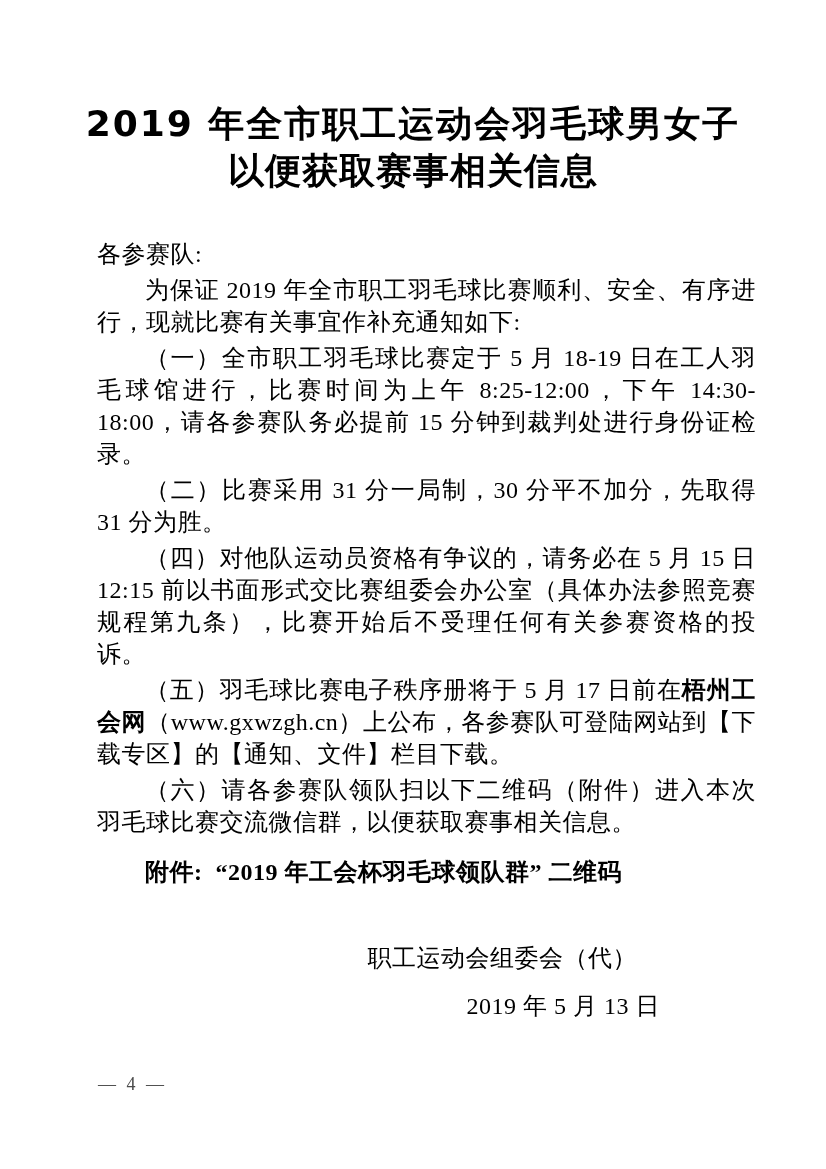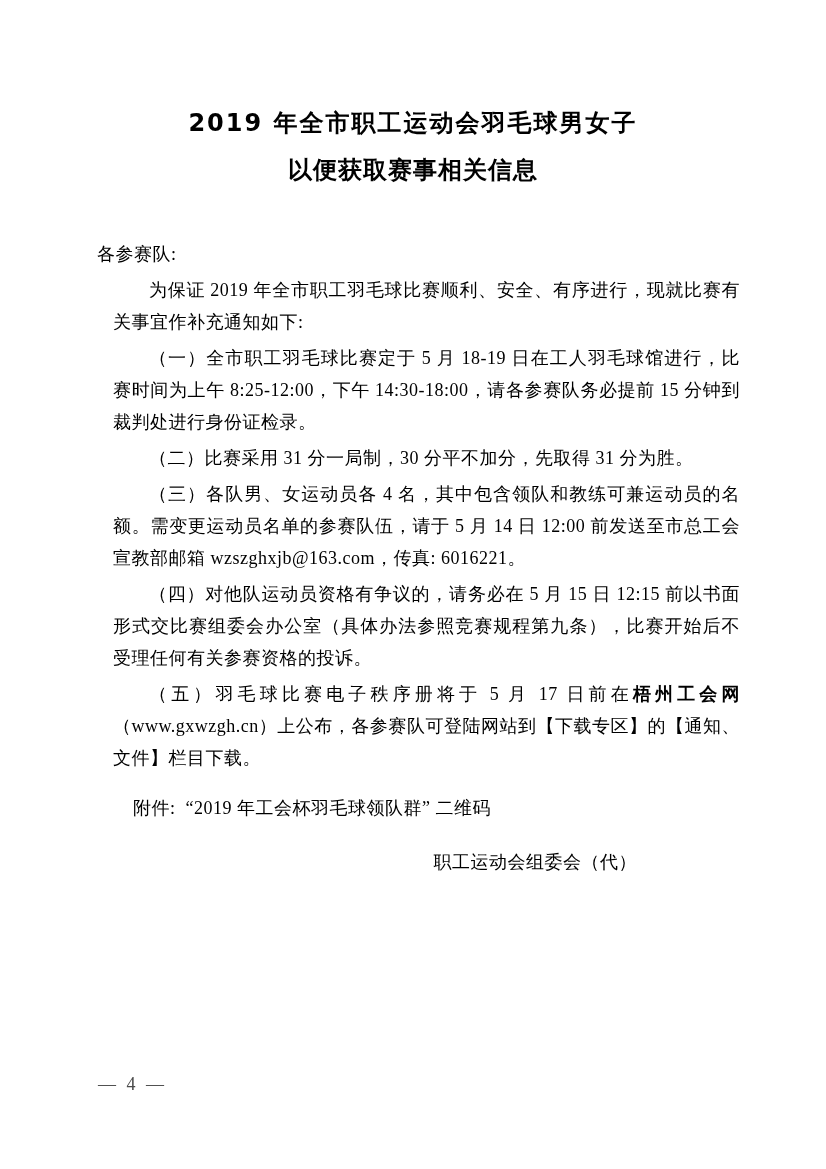--- a/index.html
+++ b/index.html
@@ -18,48 +18,49 @@
   .page {
     position: absolute;
     inset: 0;
     background: #ffffff;
   }
   .doc-title {
     margin: 100px 0 0 0;
     text-align: center;
     font-family: "DejaVu Sans", "Liberation Sans", sans-serif;
     font-weight: bold;
-    font-size: 24px;
+    font-size: 36px;
     line-height: 47px;
     color: #000000;
   }
   .doc-title .t1 { letter-spacing: 2px; display: block; }
   .doc-title .t2 { letter-spacing: 1px; display: block; }
   .content {
     margin: 44px 70px 0 97px;
-    font-size: 18px;
+    font-size: 24px;
     line-height: 32px;
     text-align: justify;
     letter-spacing: 0.5px;
   }
   .salutation {
     margin: 0 0 4px 0;
   }
   p.para {
-    margin: 4px 16px;
+    margin: 4px 0;
     text-indent: 2em;
   }
   p.attachment {
     margin: 18px 0;
     text-indent: 2em;
     white-space: pre-wrap;
+    font-weight: bold;
   }
   .bold-seg { font-weight: bold; }
   .signature-line {
-    margin-top: 22px;
+    margin-top: 54px;
     text-align: right;
     padding-right: 119px;
   }
   .date-line {
     margin-top: 16px;
     text-align: right;
     padding-right: 96px;
   }
   .footer-page-number {
     position: absolute;
@@ -84,29 +85,30 @@
   <div class="content">
 
     <p class="salutation">各参赛队:</p>
 
     <p class="para">为保证 2019 年全市职工羽毛球比赛顺利、安全、有序进行，现就比赛有关事宜作补充通知如下:</p>
 
     <p class="para">（一）全市职工羽毛球比赛定于 5 月 18-19 日在工人羽毛球馆进行，比赛时间为上午 8:25-12:00，下午 14:30-18:00，请各参赛队务必提前 15 分钟到裁判处进行身份证检录。</p>
 
     <p class="para">（二）比赛采用 31 分一局制，30 分平不加分，先取得 31 分为胜。</p>
 
-    <p class="para">（三）各队男、女运动员各 4 名，其中包含领队和教练可兼运动员的名额。需变更运动员名单的参赛队伍，请于 5 月 14 日 12:00 前发送至市总工会宣教部邮箱 wzszghxjb@163.com，传真: 6016221。</p>
 
     <p class="para">（四）对他队运动员资格有争议的，请务必在 5 月 15 日 12:15 前以书面形式交比赛组委会办公室（具体办法参照竞赛规程第九条），比赛开始后不受理任何有关参赛资格的投诉。</p>
 
     <p class="para"><span>（五）羽毛球比赛电子秩序册将于 5 月 17 日前在</span><span class="bold-seg">梧州工会网</span><span>（www.gxwzgh.cn）上公布，各参赛队可登陆网站到【下载专区】的【通知、文件】栏目下载。</span></p>
 
+    <p class="para">（六）请各参赛队领队扫以下二维码（附件）进入本次羽毛球比赛交流微信群，以便获取赛事相关信息。</p>
 
     <p class="attachment">附件:  “2019 年工会杯羽毛球领队群” 二维码</p>
 
     <div class="signature-line">职工运动会组委会（代）</div>
 
+    <div class="date-line">2019 年 5 月 13 日</div>
 
   </div>
 
   <div class="footer-page-number">— 4 —</div>
 
 </div>
 
 </body></html>

